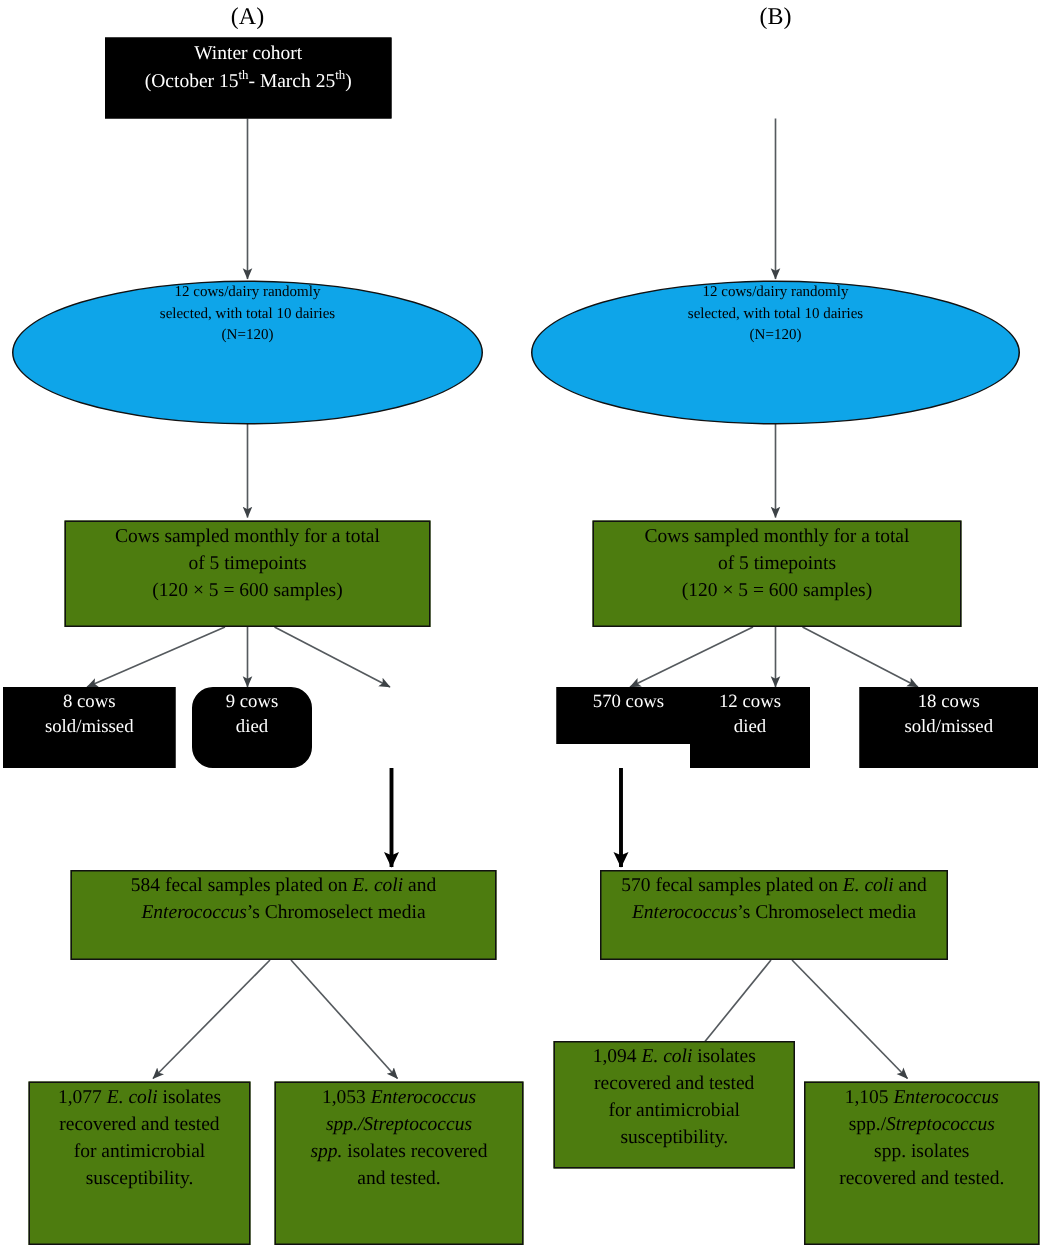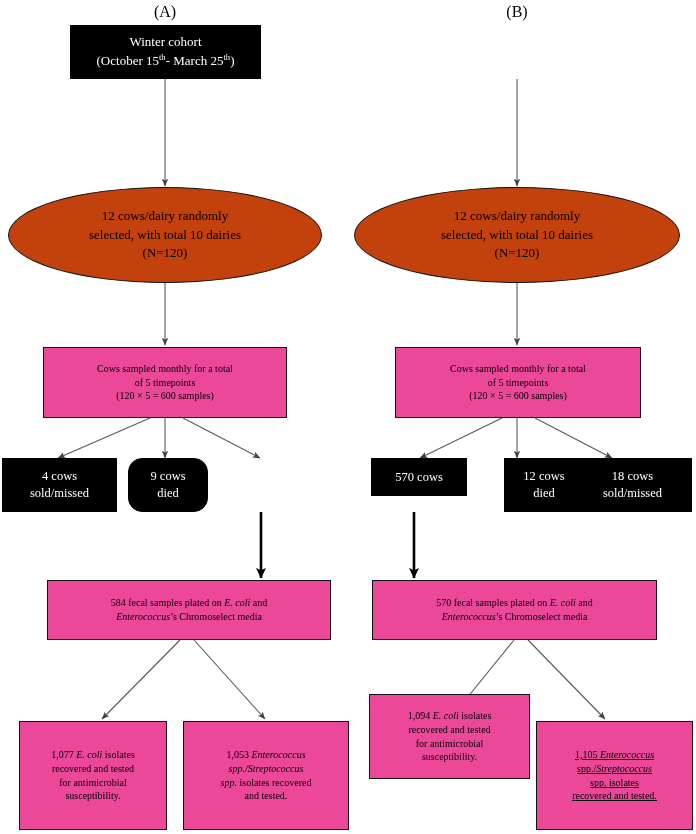--- a/index.html
+++ b/index.html
@@ -24,21 +24,21 @@
     font-size: 16px;
     text-align: center;
     color: #000;
     line-height: 1;
   }
   
   .node {
     position: absolute;
     box-sizing: border-box;
     display: flex;
-    align-items: center;
+    align-items: flex-start;
     justify-content: center;
     text-align: center;
   }
   .node .txt {
     display: block;
     width: 100%;
     padding: 0 4px;
   }
   
   .node.black {
@@ -47,33 +47,33 @@
     border: 1px solid #000000;
     font-size: 12.5px;
     line-height: 1.35;
   }
   .node.black.header {
     font-size: 13px;
     line-height: 1.45;
   }
   
   .node.boxed {
-    background: #ec4899;
+    background: #4d7c0f;
     color: #000000;
     border: 1.5px solid #111111;
-    font-size: 10px;
+    font-size: 13px;
     line-height: 1.38;
   }
   
   .node.ellipse {
-    background: #c2410c;
+    background: #0ea5e9;
     color: #000000;
     border: 1.6px solid #111111;
     border-radius: 50%;
-    font-size: 13px;
+    font-size: 10px;
     line-height: 1.45;
   }
   sup {
     font-size: 0.66em;
     vertical-align: super;
     line-height: 0;
   }
   i, .ital { font-style: italic; }
 
   
@@ -145,21 +145,21 @@
   <div class="node boxed" style="left:43px; top:347px; width:244px; height:71px;">
     <span class="txt">
       <span>Cows sampled monthly for a total</span><br>
       <span>of 5 timepoints</span><br>
       <span>(120 × 5 = 600 samples)</span>
     </span>
   </div>
 
   <div class="node black" style="left:2px; top:458px; width:115px; height:54px;">
     <span class="txt">
-      <span>4 cows</span><br>
+      <span>8 cows</span><br>
       <span>sold/missed</span>
     </span>
   </div>
 
   <div class="node black" style="left:128px; top:458px; width:80px; height:54px;border-radius:14px;">
     <span class="txt">
       <span>9 cows</span><br>
       <span>died</span>
     </span>
   </div>
@@ -207,50 +207,50 @@
       <span>(120 × 5 = 600 samples)</span>
     </span>
   </div>
 
   <div class="node black" style="left:371px; top:458px; width:96px; height:38px;">
     <span class="txt">
       <span>570 cows</span>
     </span>
   </div>
 
-  <div class="node black" style="left:504px; top:458px; width:80px; height:54px;">
+  <div class="node black" style="left:460px; top:458px; width:80px; height:54px;">
     <span class="txt">
       <span>12 cows</span><br>
       <span>died</span>
     </span>
   </div>
 
   <div class="node black" style="left:573px; top:458px; width:119px; height:54px;">
     <span class="txt">
       <span>18 cows</span><br>
       <span>sold/missed</span>
     </span>
   </div>
 
-  <div class="node boxed" style="left:372px; top:580px; width:285px; height:60px;">
+  <div class="node boxed" style="left:400px; top:580px; width:232px; height:60px;">
     <span class="txt">
       <span>570 fecal samples plated on </span><i>E. coli</i><span> and </span><br><i>Enterococcus</i><span>’s Chromoselect media</span>
     </span>
   </div>
 
   <div class="node boxed" style="left:369px; top:694px; width:161px; height:85px;">
     <span class="txt">
       <span><span>1,094 </span><i>E. coli</i><span> isolates</span></span><br>
       <span>recovered and tested</span><br>
       <span>for antimicrobial</span><br>
       <span>susceptibility.</span>
     </span>
   </div>
 
-  <div class="node boxed" style="left:536px; top:721px; width:157px; height:109px;text-decoration:underline;">
+  <div class="node boxed" style="left:536px; top:721px; width:157px; height:109px;">
     <span class="txt">
       <span><span>1,105 </span><i>Enterococcus</i></span><br>
       <span><span>spp./</span><i>Streptococcus</i></span><br>
       <span>spp. isolates</span><br>
       <span>recovered and tested.</span>
     </span>
   </div>
 
 </div>
 

